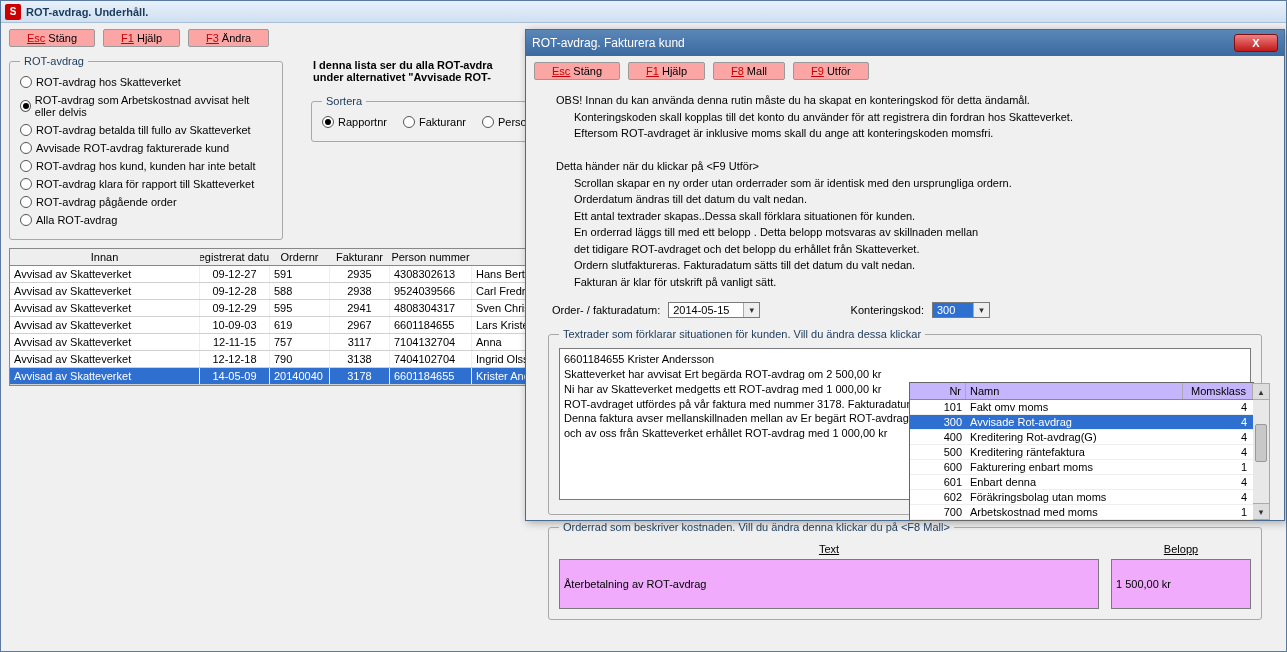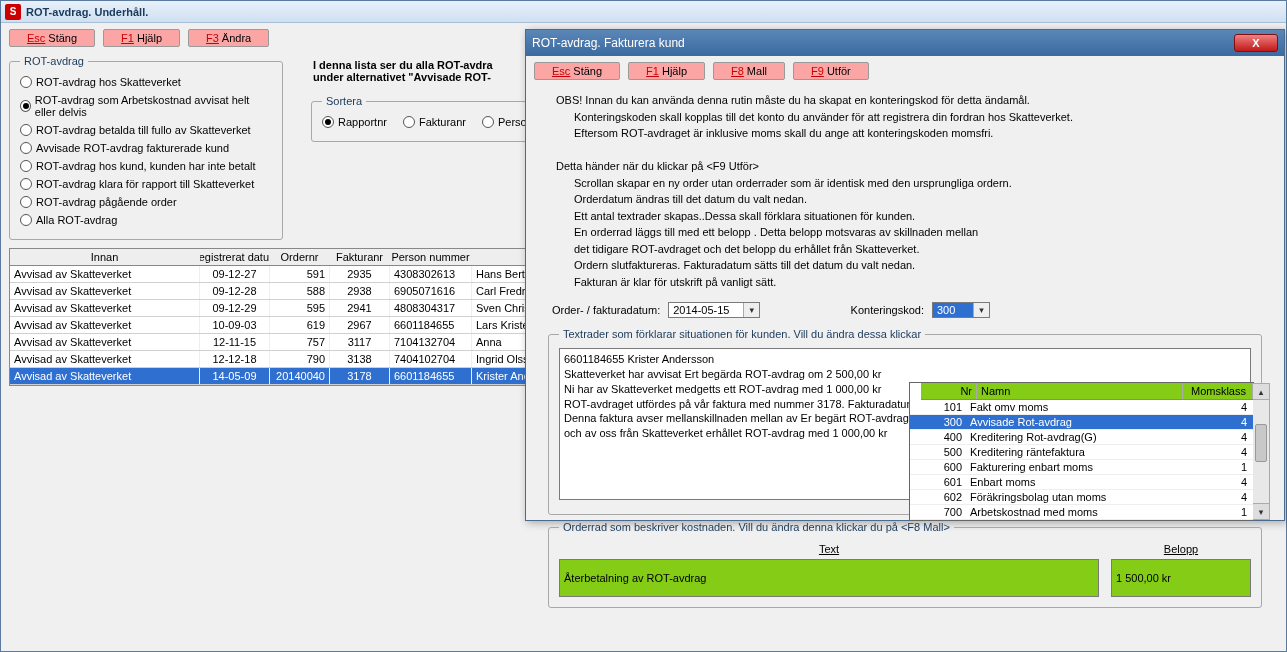--- a/index.html
+++ b/index.html
@@ -33,21 +33,21 @@
 
   
   .grid { border: 1px solid #888; background: #fff; margin: 4px 8px; }
   .grid-row { display: flex; border-bottom: 1px solid #d0d0d0; }
   .grid-hdr { background: #eee; border-bottom: 1px solid #888; }
   .grid-hdr .cell { border-right: 1px solid #aaa; text-align: center; padding: 4px 2px; display: flex; align-items: center; justify-content: center; }
   .grid-row .cell { padding: 2px 4px; border-right: 1px solid #eee; white-space: nowrap; overflow: hidden; }
   .grid-row.sel { background: #2f6fcf; color: #fff; }
   .c-status { width: 190px; }
   .c-date   { width: 70px; text-align: center; }
-  .c-order  { width: 60px; text-align: right; }
+  .c-order  { width: 60px; text-align: left; }
   .c-fakt   { width: 60px; text-align: center; }
   .c-pers   { width: 82px; text-align: left; }
   .c-name   { flex: 1; }
 
   
   .dialog { position: absolute; top: 20px; left: 525px; width: 760px; height: 492px; background: #f0f0f0; border: 1px solid #4a6a90; box-shadow: 2px 2px 8px rgba(0,0,0,.3); margin-top: 9px; }
   .dlg-titlebar { height: 26px; background: linear-gradient(#5b86b8,#3a6aa0); color: #fff; display: flex; align-items: center; padding: 0 6px; }
   .dlg-titlebar .title { font-size: 12px; }
   .dlg-close { margin-left: auto; width: 44px; height: 18px; background: linear-gradient(#f08080,#c01818); border: 1px solid #801010; border-radius: 3px; display: flex; align-items: center; justify-content: center; color: #fff; font-weight: bold; cursor: pointer; }
 
@@ -63,25 +63,25 @@
   .combo { display: inline-flex; border: 1px solid #7a7a7a; background: #fff; position: relative; }
   .combo input { border: none; padding: 1px 4px; width: 40px; background: #2f6fcf; color: #fff; }
   .combo .drop { width: 16px; border-left: 1px solid #aaa; background: #eee; display: flex; align-items: center; justify-content: center; cursor: pointer; }
 
   .textarea-box { border: 1px solid #7a7a7a; background: #fff; margin: 2px 0 4px; padding: 3px 4px; height: 152px; overflow: auto; line-height: 1.35; }
 
   .order-row-inner { display: flex; gap: 12px; padding-top: 4px; }
   .order-row-inner .col { flex: 1; }
   .order-row-inner .col.amount { flex: 0 0 140px; }
   .uline { text-decoration: underline; text-align: center; display: block; margin-bottom: 4px; }
-  .txt-input { width: 100%; border: 1px solid #7a7a7a; padding: 12px 4px; background: #84cc16; }
+  .txt-input { width: 100%; border: 1px solid #7a7a7a; padding: 18px 4px; background: #f0abfc; }
 
   
   .dropdown-panel { position: absolute; top: 382px; left: 909px; width: 345px; background: #fff; border: 1px solid #666; z-index: 50; }
-  .dd-hdr { display: flex; background: #84cc16; border-bottom: 1px solid #888; margin-left: 11px; }
+  .dd-hdr { display: flex; background: #c4b5fd; border-bottom: 1px solid #888; }
   .dd-hdr div { border-right: 1px solid #aaa; padding: 2px 4px; }
   .dd-row { display: flex; border-bottom: 1px solid #eee; cursor: pointer; }
   .dd-row.sel { background: #2f6fcf; color: #fff; }
   .dd-row div { padding: 1px 4px; }
   .dd-nr { width: 56px; text-align: right; }
   .dd-namn { flex: 1; }
   .dd-mk { width: 70px; text-align: right; padding-right: 6px !important; }
   .dd-scroll { position: absolute; right: -17px; top: 0; bottom: 0; width: 17px; background: #e8e8e8; border: 1px solid #aaa; border-left: none; }
   .dd-scroll .arrow { height: 16px; background: #ddd; border-bottom: 1px solid #aaa; display: flex; align-items: center; justify-content: center; cursor: pointer; }
   .dd-scroll .arrow.bot { position: absolute; bottom: 0; left: 0; right: 0; border-top: 1px solid #aaa; border-bottom: none; }
@@ -195,21 +195,21 @@
           <div class="cell c-order">591</div>
           <div class="cell c-fakt">2935</div>
           <div class="cell c-pers">4308302613</div>
           <div class="cell c-name">Hans Bertil Mo</div>
         </div>
         <div class="grid-row">
           <div class="cell c-status">Avvisad av Skatteverket</div>
           <div class="cell c-date">09-12-28</div>
           <div class="cell c-order">588</div>
           <div class="cell c-fakt">2938</div>
-          <div class="cell c-pers">6905071616</div>
+          <div class="cell c-pers">9524039566</div>
           <div class="cell c-name">Carl Fredrik V</div>
         </div>
         <div class="grid-row">
           <div class="cell c-status">Avvisad av Skatteverket</div>
           <div class="cell c-date">09-12-29</div>
           <div class="cell c-order">595</div>
           <div class="cell c-fakt">2941</div>
           <div class="cell c-pers">4808304317</div>
           <div class="cell c-name">Sven Christer</div>
         </div>
@@ -365,21 +365,21 @@
         <div class="dd-namn">Kreditering räntefaktura</div>
         <div class="dd-mk">4</div>
       </div>
       <div class="dd-row">
         <div class="dd-nr">600</div>
         <div class="dd-namn">Fakturering enbart moms</div>
         <div class="dd-mk">1</div>
       </div>
       <div class="dd-row">
         <div class="dd-nr">601</div>
-        <div class="dd-namn">Enbart moms</div>
+        <div class="dd-namn">Enbart denna</div>
         <div class="dd-mk">4</div>
       </div>
       <div class="dd-row">
         <div class="dd-nr">602</div>
         <div class="dd-namn">Föräkringsbolag utan moms</div>
         <div class="dd-mk">4</div>
       </div>
       <div class="dd-row">
         <div class="dd-nr">700</div>
         <div class="dd-namn">Arbetskostnad med moms</div>

